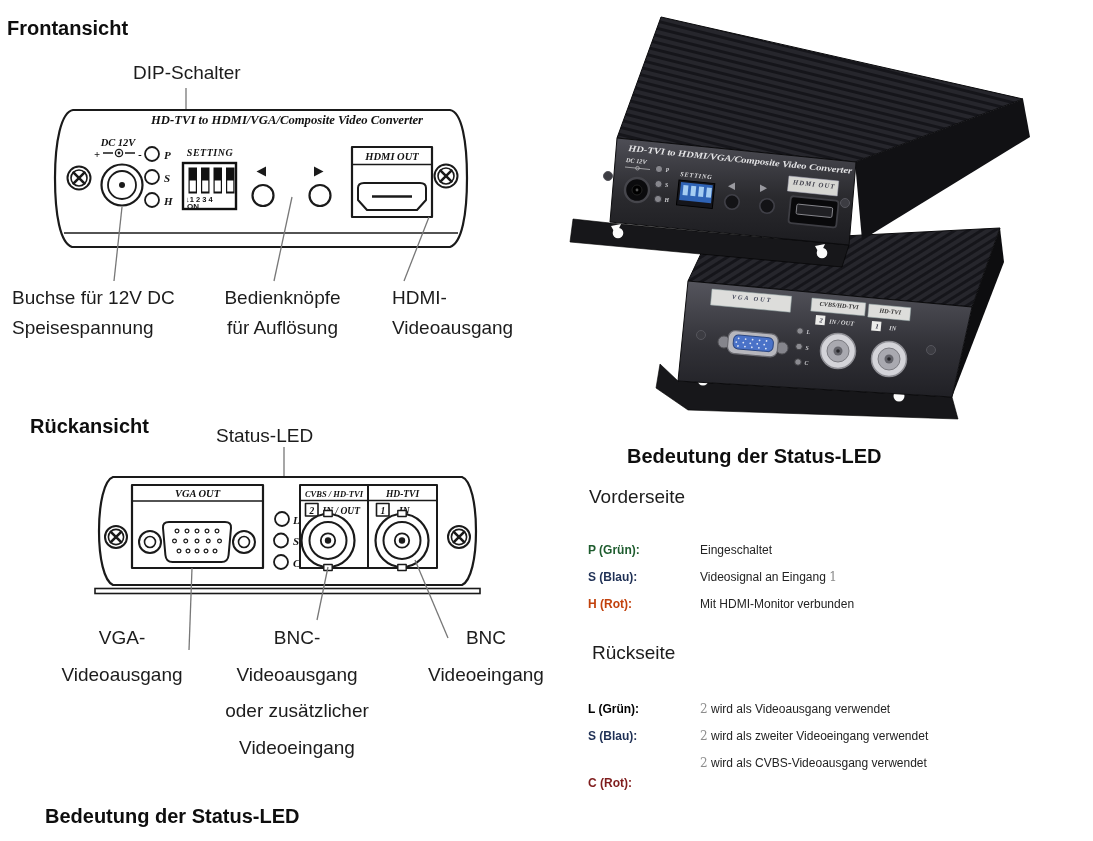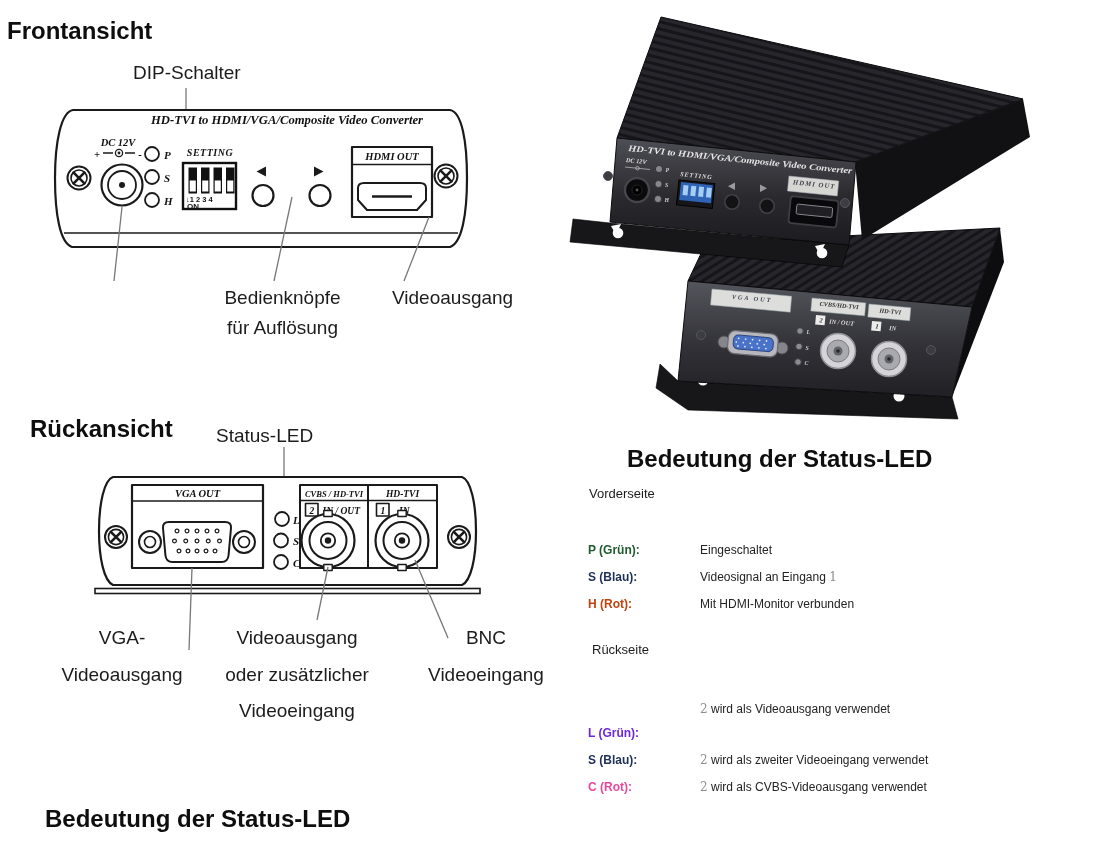--- a/index.html
+++ b/index.html
@@ -1,25 +1,25 @@
 <!DOCTYPE html>
 <html><head>
 <meta charset="utf-8">
 <style>
   html,body{margin:0;padding:0;background:#fff;}
   .page{position:relative;width:1093px;height:841px;background:#fff;overflow:hidden;
         font-family:"Liberation Sans",sans-serif;}
   .abs{position:absolute;}
-  .h1{font-weight:700;font-size:24px;color:#0e0e0e;white-space:nowrap;}
+  .h1{font-weight:700;font-size:20px;color:#0e0e0e;white-space:nowrap;}
   .lbl{font-weight:400;font-size:19px;color:#1c1c1c;white-space:nowrap;}
   .cap{font-size:19px;color:#1c1c1c;line-height:30px;white-space:nowrap;}
   .capr{line-height:36.5px;}
   .tc{text-align:center;}
   
-  .sub{font-size:13px;color:#1c1c1c;}
+  .sub{font-size:19px;color:#1c1c1c;}
   .legend-row{display:flex;line-height:27px;font-size:12px;white-space:nowrap;}
   .legend-key{font-weight:700;width:112px;flex:0 0 auto;}
   .legend-desc{color:#232323;}
   .outline-num{color:#8d8d8d;font-family:"DejaVu Serif",serif;}
   
   .ln{stroke:#1a1a1a;stroke-width:2.2;fill:none;stroke-linejoin:round;}
   .lnw{stroke:#1a1a1a;stroke-width:2.2;fill:#fff;stroke-linejoin:round;}
   .ln15{stroke:#1a1a1a;stroke-width:1.5;fill:none;}
   .leader{stroke:#777;stroke-width:1.3;fill:none;}
   .tt{font:italic 700 12.5px "Liberation Serif",serif;fill:#111;}
@@ -112,25 +112,30 @@
       <path class="ln15" d="M352,164.5 H432"></path>
       <path class="lnw" style="stroke-width:2" d="M364,183 L420,183 Q426,183 426,188 L426,200 L417,210 L367,210 L358,200 L358,188 Q358,183 364,183 Z"></path>
       <path d="M372,196.5 H412" stroke="#1a1a1a" stroke-width="2.6"></path>
     </g>
 
     <path class="leader" d="M122,207 L114,281"></path>
     <path class="leader" d="M292,197 L274,281"></path>
     <path class="leader" d="M429,217 L404,281"></path>
   </svg>
 
+  <div class="abs cap" style="left:12px;top:283px;width:180px;">
+    <div>Buchse für 12V DC</div>
+    <div>Speisespannung</div>
+  </div>
   <div class="abs cap tc" style="left:210px;top:283px;width:145px;">
     <div>Bedienknöpfe</div>
     <div>für Auflösung</div>
   </div>
   <div class="abs cap" style="left:392px;top:283px;width:140px;">
+    <div>HDMI-</div>
     <div>Videoausgang</div>
   </div>
 
   <div class="abs h1" style="left:30px;top:415px;">Rückansicht</div>
   <div class="abs lbl" style="left:216px;top:425px;">Status-LED</div>
 
   <svg class="abs" style="left:0;top:444px;" width="545" height="212" viewBox="0 444 545 212">
     <defs>
       <g id="screwB">
         <circle r="11" class="lnw" style="stroke-width:2"></circle>
@@ -219,20 +224,21 @@
     <path class="leader" d="M192,568 L189,650"></path>
     <path class="leader" d="M328,567 L317,620"></path>
     <path class="leader" d="M415,560 L448,638"></path>
   </svg>
 
   <div class="abs cap capr tc" style="left:47px;top:620px;width:150px;">
     <div>VGA-</div>
     <div>Videoausgang</div>
   </div>
   <div class="abs cap capr tc" style="left:221px;top:620px;width:152px;">
+    <div>BNC-</div>
     <div>Videoausgang</div>
     <div>oder zusätzlicher</div>
     <div>Videoeingang</div>
   </div>
   <div class="abs cap capr tc" style="left:420px;top:620px;width:132px;">
     <div>BNC</div>
     <div>Videoeingang</div>
   </div>
 
   <div class="abs h1" style="left:45px;top:805px;">Bedeutung der Status-LED</div>
@@ -398,26 +404,26 @@
         <span class="legend-desc"><span>Videosignal an Eingang </span><span class="outline-num">1</span></span>
       </div>
       <div class="legend-row">
         <span class="legend-key" style="color: #c2410c;">H (Rot):</span>
         <span class="legend-desc"><span>Mit HDMI-Monitor verbunden</span></span>
       </div>
     </div>
   <div class="abs sub" style="left:592px;top:642px;">Rückseite</div>
   <div class="abs" id="rear-rows" style="left:588px;top:696px;width:500px;">
       <div class="legend-row">
-        <span class="legend-key" style="color: #6d28d9; margin-top: 24px;">L (Grün):</span>
+        <span class="legend-key" style="color: #000000;">L (Grün):</span>
         <span class="legend-desc"><span class="outline-num">2</span><span> wird als Videoausgang verwendet</span></span>
       </div>
       <div class="legend-row">
         <span class="legend-key" style="color: rgb(31, 48, 85);">S (Blau):</span>
         <span class="legend-desc"><span class="outline-num">2</span><span> wird als zweiter Videoeingang verwendet</span></span>
       </div>
       <div class="legend-row">
-        <span class="legend-key" style="color: #ec4899;">C (Rot):</span>
+        <span class="legend-key" style="color: #7f1d1d; margin-top: 20px;">C (Rot):</span>
         <span class="legend-desc"><span class="outline-num">2</span><span> wird als CVBS-Videoausgang verwendet</span></span>
       </div>
     </div>
 
 </div>
 
 </body></html>

